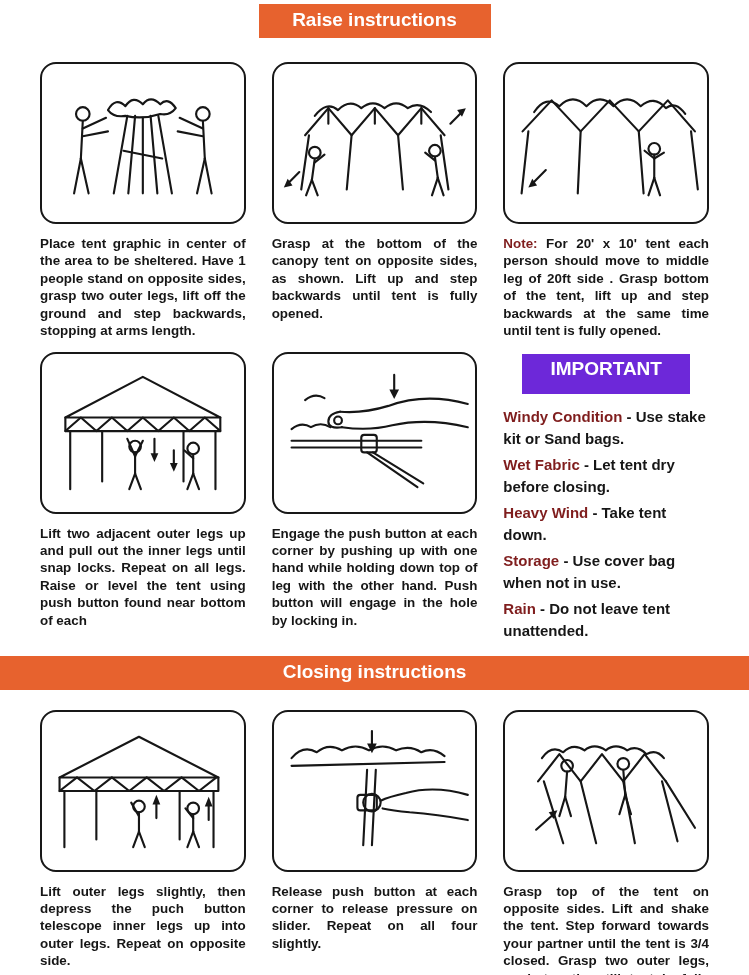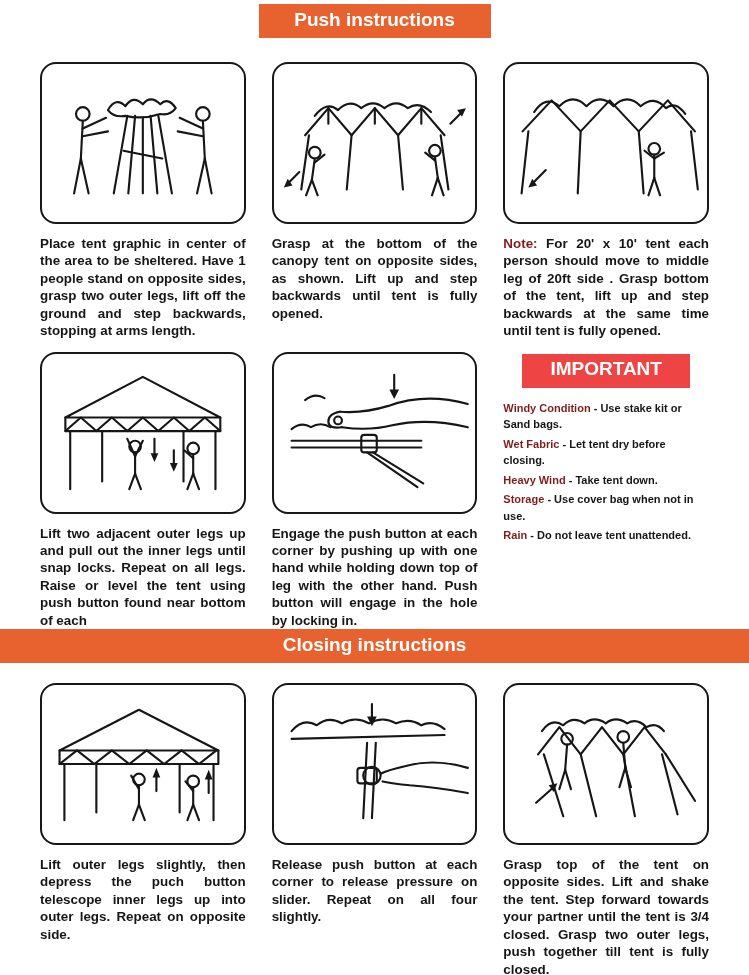--- a/index.html
+++ b/index.html
@@ -10,21 +10,21 @@
     color: #141414;
   }
   .page { width: 749px; height: 975px; overflow: hidden; position: relative; background: #fff; }
 
   .bar {
     background: #E7622E; color: #fff;
     font-weight: 700; font-size: 19px; line-height: 22px;
     text-align: center; padding: 5px 0 7px;
   }
   .bar.setup { width: 232px; margin: 4px auto 0; }
-  .bar.closing { width: 100%; margin-top: 0; }
+  .bar.closing { width: 100%; margin-top: 10px; }
 
   .row { display: flex; gap: 26px; padding: 0 40px; }
   .row.r1 { margin-top: 24px; }
   .row.r2 { margin-top: 12px; }
   .row.r3 { margin-top: 20px; }
   .cell { flex: 1; min-width: 0; }
 
   .fig {
     border: 2.5px solid #181818; border-radius: 16px;
     height: 150px; padding: 4px; background: #fff;
@@ -34,39 +34,39 @@
   .caption {
     margin: 11px 0 0 0;
     font-size: 13.4px; line-height: 1.3;
     font-weight: 600; text-align: justify;
     color: #161616;
   }
   .orange { color: #7f1d1d; }
   .bold { font-weight: 700; }
 
   .imp-title {
-    background: #ef4444; color: #fff;
+    background: #6d28d9; color: #fff;
     font-weight: 700; font-size: 19px; line-height: 22px;
-    text-align: center; padding: 4px 0 8px;
+    text-align: center; padding: 4px 0 14px;
     width: 168px; margin: 2px auto 12px;
   }
   .imp-item {
-    font-size: 11px; line-height: 1.5;
+    font-size: 15px; line-height: 1.5;
     font-weight: 600; margin-bottom: 3px;
     color: #161616;
   }
   .imp-item .orange { font-weight: 700; }
 </style>
 </head>
 <body>
 
 <div class="page">
 
   <div class="bar setup">
-    <span>Push instructions</span>
+    <span>Raise instructions</span>
   </div>
 
   <div class="row r1">
     <div class="cell">
       <div class="fig">
         <svg viewBox="0 0 200 140" fill="none" stroke="#161616" stroke-width="2.2" stroke-linecap="round" stroke-linejoin="round">
           <path d="M64 36 Q72 22 82 32 Q90 20 100 30 Q108 20 118 30 Q126 22 134 34 Q128 42 118 40 Q100 46 82 42 Q70 44 64 36 Z"></path>
           <path d="M84 42 L70 122"></path>
             <path d="M92 42 L85 122"></path>
             <path d="M100 44 L100 122"></path>

